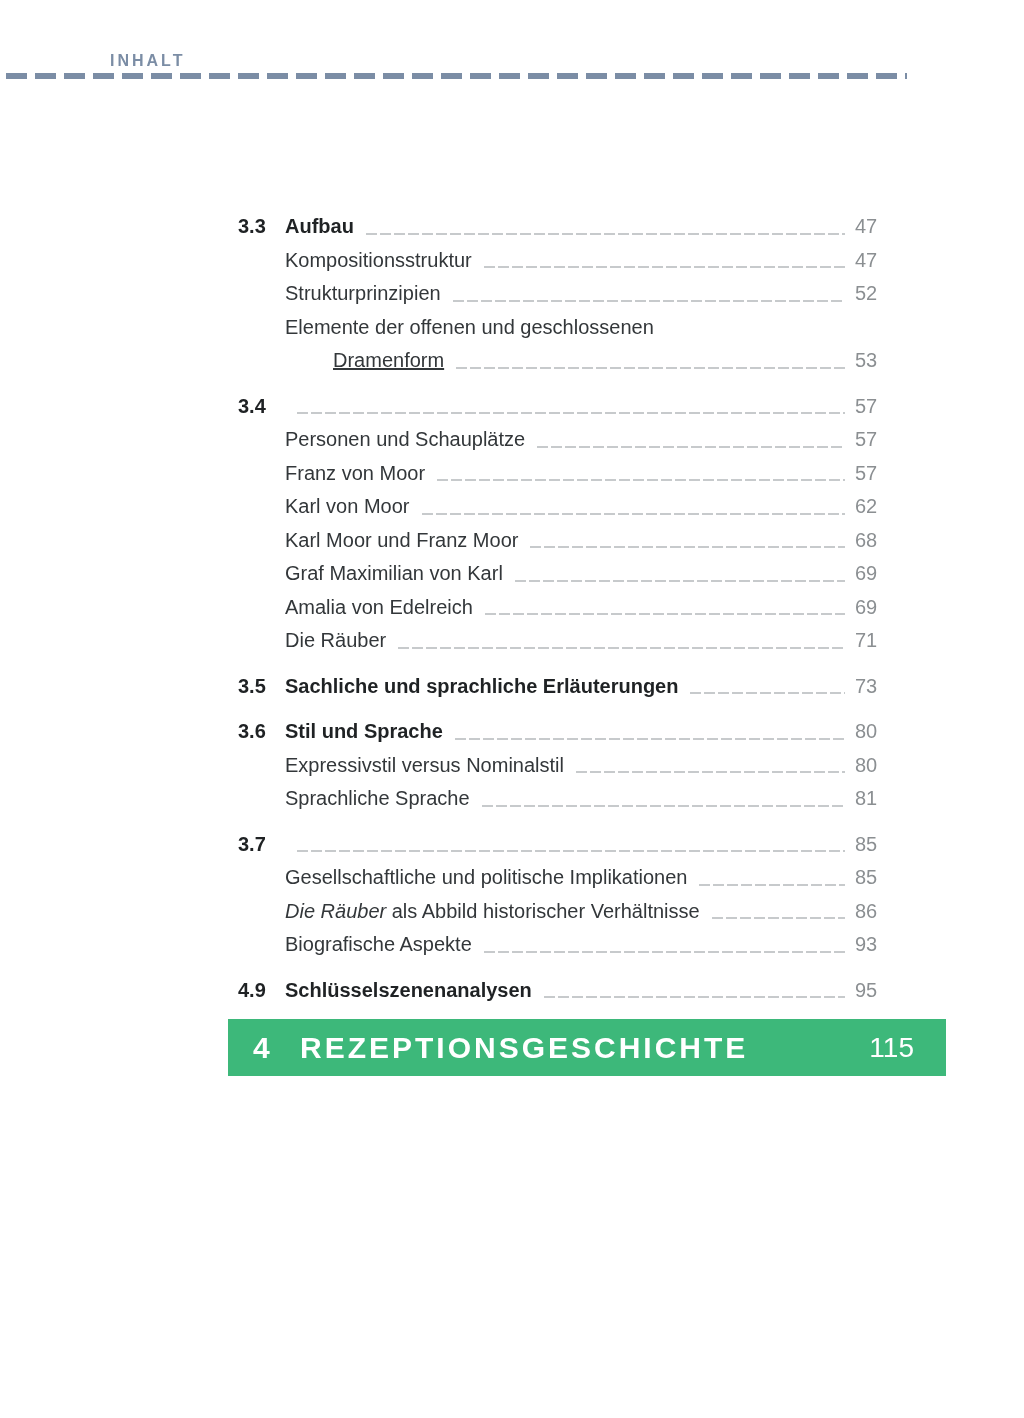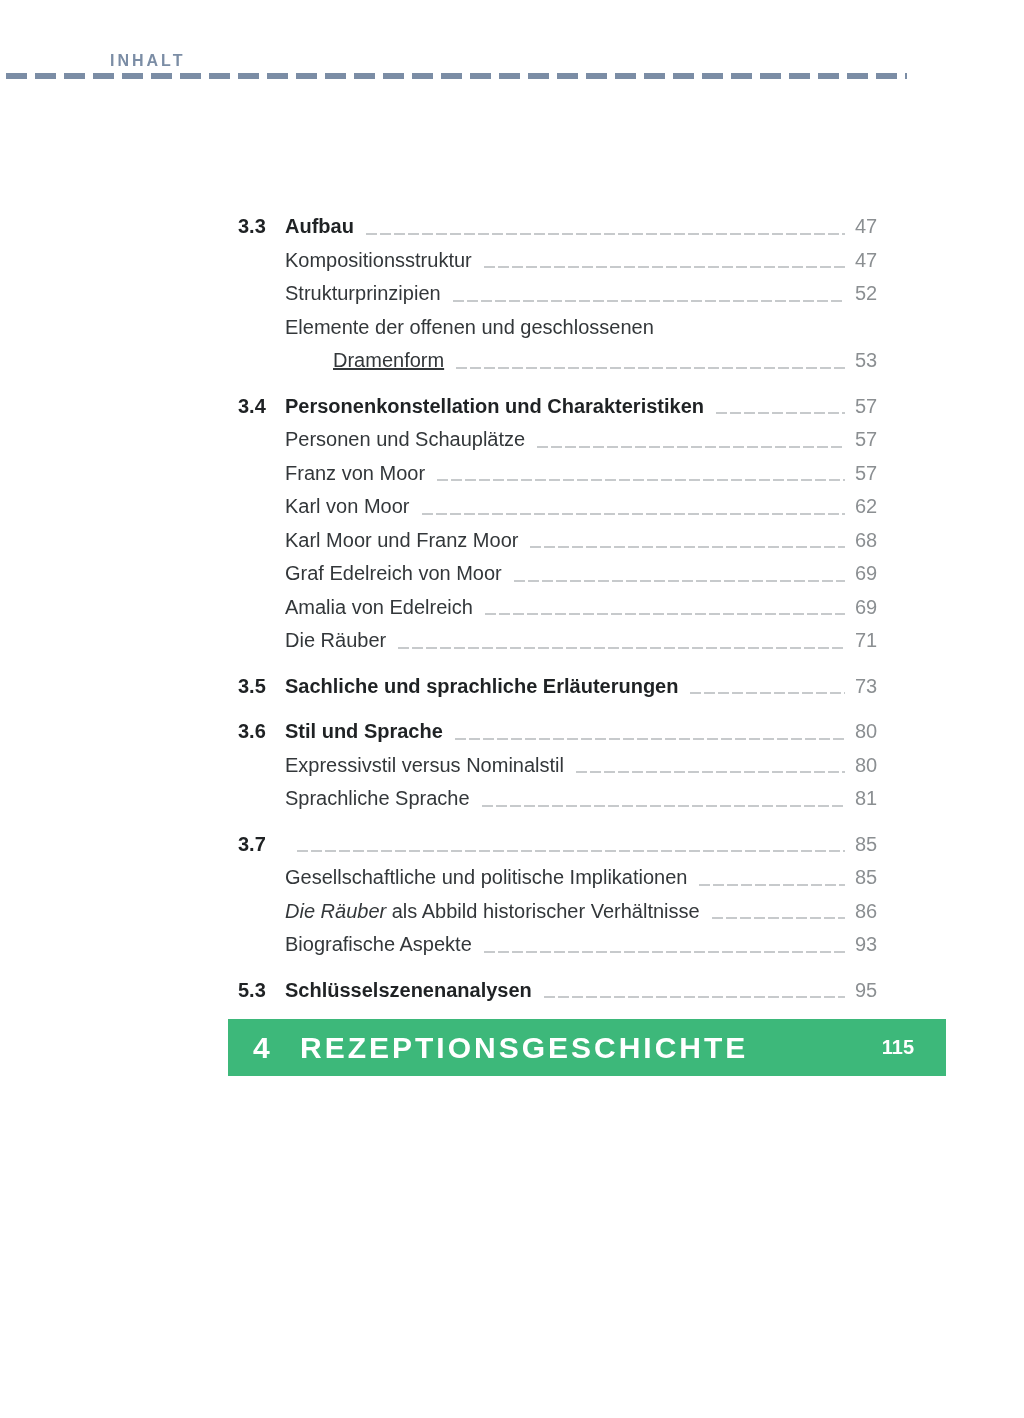--- a/index.html
+++ b/index.html
@@ -75,21 +75,21 @@
     margin-left: 25px; width: 47px;
     font-size: 30px; font-weight: bold;
   }
   .banner-title {
     flex: none;
     font-size: 30px; font-weight: bold;
     letter-spacing: 3px;
   }
   .banner-page {
     margin-left: auto; margin-right: 32px;
-    font-size: 20px; font-weight: bold;
+    font-size: 28px; font-weight: normal;
   }
 </style>
 </head>
 <body>
 
 <div class="page-header-label">INHALT</div>
 
 <div class="page-header-rule"></div>
 
 <div class="toc">
@@ -116,21 +116,20 @@
       <span class="toc-title">Elemente der offenen und geschlossenen</span>
     </div>
     <div class="toc-row sub-cont">
       <span class="toc-num"></span>
       <span class="toc-title">Dramenform</span>
       <span class="toc-leader"></span>
       <span class="toc-page">53</span>
     </div>
     <div class="toc-row section">
       <span class="toc-num">3.4</span>
-      <span class="toc-title">Personenkonstellation und Charakteristiken</span>
       <span class="toc-leader"></span>
       <span class="toc-page">57</span>
     </div>
     <div class="toc-row sub">
       <span class="toc-num"></span>
       <span class="toc-title">Personen und Schauplätze</span>
       <span class="toc-leader"></span>
       <span class="toc-page">57</span>
     </div>
     <div class="toc-row sub">
@@ -146,21 +145,21 @@
       <span class="toc-page">62</span>
     </div>
     <div class="toc-row sub">
       <span class="toc-num"></span>
       <span class="toc-title">Karl Moor und Franz Moor</span>
       <span class="toc-leader"></span>
       <span class="toc-page">68</span>
     </div>
     <div class="toc-row sub">
       <span class="toc-num"></span>
-      <span class="toc-title">Graf Edelreich von Moor</span>
+      <span class="toc-title">Graf Maximilian von Karl</span>
       <span class="toc-leader"></span>
       <span class="toc-page">69</span>
     </div>
     <div class="toc-row sub">
       <span class="toc-num"></span>
       <span class="toc-title">Amalia von Edelreich</span>
       <span class="toc-leader"></span>
       <span class="toc-page">69</span>
     </div>
     <div class="toc-row sub">
@@ -210,21 +209,21 @@
       <span class="toc-leader"></span>
       <span class="toc-page">86</span>
     </div>
     <div class="toc-row sub">
       <span class="toc-num"></span>
       <span class="toc-title">Biografische Aspekte</span>
       <span class="toc-leader"></span>
       <span class="toc-page">93</span>
     </div>
     <div class="toc-row section">
-      <span class="toc-num">5.3</span>
+      <span class="toc-num">4.9</span>
       <span class="toc-title">Schlüsselszenenanalysen</span>
       <span class="toc-leader"></span>
       <span class="toc-page">95</span>
     </div>
   </div>
 
 <div class="chapter-banner">
   <span class="banner-num">4</span>
   <span class="banner-title">REZEPTIONSGESCHICHTE</span>
   <span class="banner-page">115</span>

